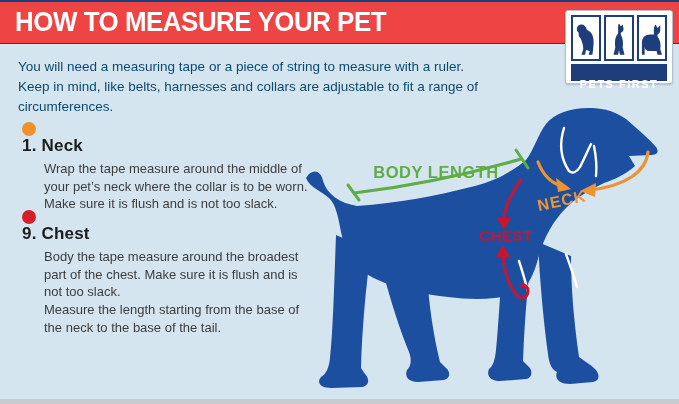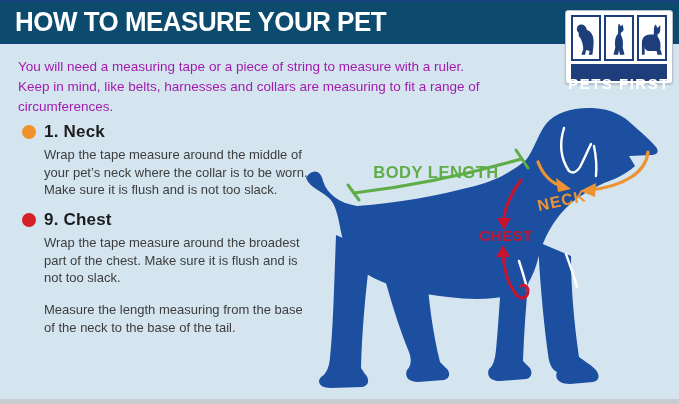--- a/index.html
+++ b/index.html
@@ -31,48 +31,48 @@
   .logo-cell{
     flex:1; border:2px solid #1e3d7b; background:#fff;
     display:flex; align-items:flex-end; justify-content:center; box-sizing:border-box;
   }
   .logo-cell svg{display:block; width:22px; height:38px;}
   .logo-bar{
     margin-top:3px; height:17px; background:#1e3d7b;
     display:flex; align-items:center; justify-content:center;
   }
   .logo-bar span{
-    color:#ffffff; font-size:15px; font-weight:bold; letter-spacing:1.5px; white-space:nowrap;margin-top:22px;
+    color:#ffffff; font-size:11px; font-weight:bold; letter-spacing:1.5px; white-space:nowrap;margin-top:22px;
   }
   
   #intro{
     position:absolute; left:18px; top:57px; width:545px;
-    color:#a21caf; font-size:13.5px; line-height:20px;
+    color:#0c4a6e; font-size:13.5px; line-height:20px;
   }
   
   .step{position:absolute; left:22px; width:302px;}
-  .step-head{display:flex; align-items:center;}
+  .step-head{display:flex; flex-direction:column;}
   .bullet{width:14px; height:14px; border-radius:50%; margin-right:8px; flex:0 0 14px;}
   .step-title{font-size:17px; font-weight:bold; color:#1d1d1d; letter-spacing:.2px;}
   .step-desc{
     margin:4px 0 0 22px; font-size:13px; line-height:17.5px; color:#3d3d3d; width:268px;
   }
   #step-1{top:122px;} #step-2{top:210px;} #step-3{top:297px;}
   
   #diagram{position:absolute; left:288px; top:95px; width:391px; height:309px;}
   #diagram text{font-family:"Liberation Sans", sans-serif; font-weight:bold;}
   
   #footer-strip{position:absolute; left:0; bottom:0; width:679px; height:5px;}
 </style>
 </head>
 <body>
 
 <div id="page" style="background-color: rgb(212, 229, 240);">
 
-  <div id="header" style="background-color: #0c4a6e;">
+  <div id="header" style="background-color: #ef4444;">
     <h1>HOW TO MEASURE YOUR PET</h1>
   </div>
 
   <div id="logo">
     <div class="logo-dogs">
       <div class="logo-cell">
         <svg viewBox="0 0 24 38">
           <path fill="#1e3d7b" d="M7,2 C4,2 2,4 2,7 C2,9 3,10 4,11 L4,13 C4,15 5,16 6,17 C8,21 9,25 9,29 L7,35 L11,35 L12,30 L16,31 L15,35 L19,35 L20,27 C21,19 20,12 15,9 L13,8 C12,4 10,2 7,2 Z" style="fill: rgb(30, 61, 123);"></path>
         </svg>
       </div>
@@ -87,41 +87,41 @@
         </svg>
       </div>
     </div>
     <div class="logo-bar" style="background-color: rgb(30, 61, 123);">
       <span>PETS FIRST</span>
     </div>
   </div>
 
   <div id="intro">
     <div>You will need a measuring tape or a piece of string to measure with a ruler.</div>
-    <div>Keep in mind, like belts, harnesses and collars are measuring to fit a range of circumferences.</div>
+    <div>Keep in mind, like belts, harnesses and collars are adjustable to fit a range of circumferences.</div>
   </div>
 
   <div class="step" id="step-1">
     <div class="step-head">
       <span class="bullet" style="background-color: rgb(240, 146, 43);"></span>
       <span class="step-title">1. Neck</span>
     </div>
     <div class="step-desc">Wrap the tape measure around the middle of your pet’s neck where the collar is to be worn. Make sure it is flush and is not too slack.</div>
   </div>
 
   <div class="step" id="step-2">
     <div class="step-head">
       <span class="bullet" style="background-color: rgb(214, 32, 39);"></span>
       <span class="step-title">9. Chest</span>
     </div>
-    <div class="step-desc">Wrap the tape measure around the broadest part of the chest. Make sure it is flush and is not too slack.</div>
+    <div class="step-desc">Body the tape measure around the broadest part of the chest. Make sure it is flush and is not too slack.</div>
   </div>
 
   <div class="step" id="step-3">
-    <div class="step-desc">Measure the length measuring from the base of the neck to the base of the tail.</div>
+    <div class="step-desc">Measure the length starting from the base of the neck to the base of the tail.</div>
   </div>
 
   <svg id="diagram" viewBox="288 95 391 309">
 
     <g fill="#1d4fa1" style="fill: rgb(29, 79, 161);">
       <path d="M383,272 C391,302 400,330 409,352 C412,360 411,366 407,370 C404,377 409,382 418,382 L444,380 C450,379 451,372 446,368 L440,362 C433,334 429,303 427,276 Z"></path>
       <path d="M502,268 C500,298 498,328 496,350 C495,360 493,366 489,369 C486,376 491,381 500,381 L526,379 C532,378 533,371 529,367 L523,361 C524,333 526,303 529,276 Z"></path>
       <path d="M336,235 C334,290 333,330 330,358 C329,368 326,374 321,377 C316,383 321,388 331,388 L362,387 C369,386 370,379 365,374 L361,368 C362,330 366,285 371,250 Z"></path>
       <path d="M538,242 C540,285 544,325 548,354 C549,364 552,370 557,372 C554,379 560,384 570,384 L593,382 C600,381 600,374 595,369 C590,364 584,361 579,357 C574,322 571,288 571,256 Z"></path>
     </g>

